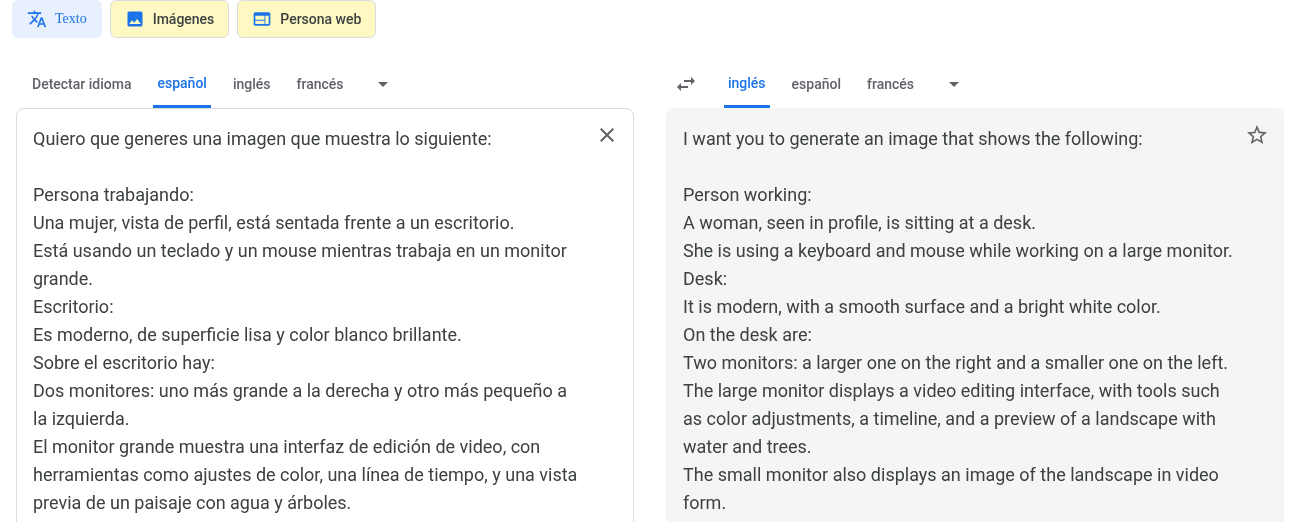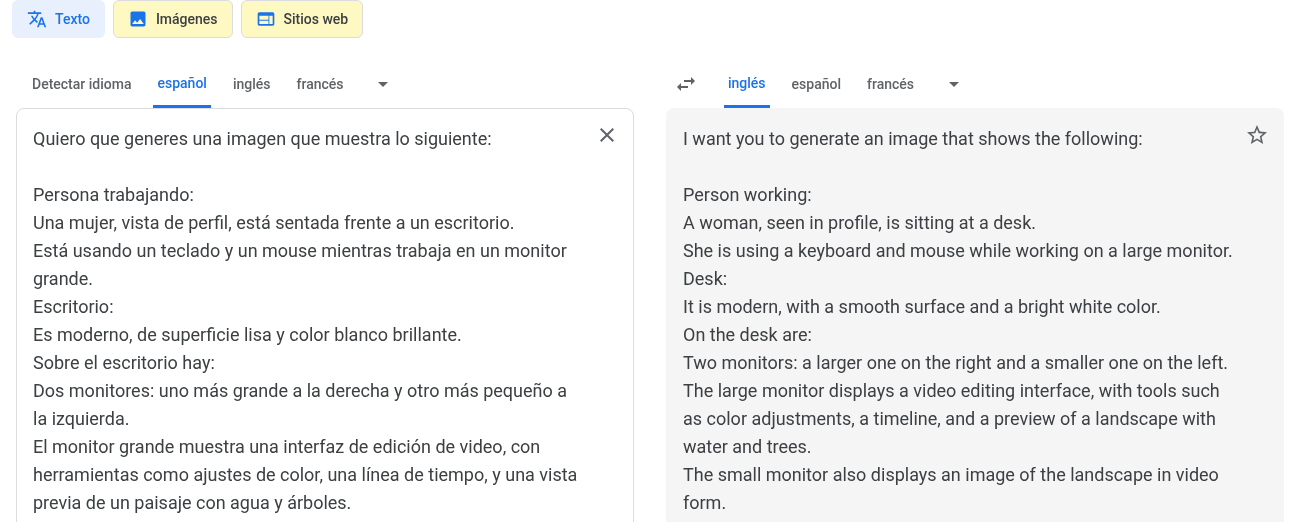--- a/index.html
+++ b/index.html
@@ -1,20 +1,20 @@
 <!DOCTYPE html>
 <html><head>
 <meta charset="utf-8">
 <style>
 * { margin: 0; padding: 0; box-sizing: border-box; }
 body { font-family: 'Google Sans', Roboto, Arial, sans-serif; background: #fff; width: 1308px; height: 522px; overflow: hidden; }
 
 .tabs-row { display: flex; gap: 8px; padding: 0 12px 0 12px; }
 .tab-button { display: flex; align-items: center; gap: 8px; padding: 8px 14px; border: 1px solid #dadce0; border-radius: 6px; background: #fef9c3; cursor: pointer; font-size: 14px; color: #3c4043; font-weight: 500; }
-.tab-button.active { background: #e8f0fe; border-color: transparent; color: #1a73e8; }
+.tab-button.active { background: #e8f0fe; border-color: transparent; color: #1a73e8; font-family: Liberation Serif, serif; }
 .tab-button.active .tab-icon svg { fill: #1a73e8; }
 .tab-icon { display: flex; align-items: center; width: 20px; height: 20px; }
 .tab-icon svg { width: 20px; height: 20px; fill: #1a73e8; }
 
 .main { display: flex; margin-top: 22px; }
 .pane { flex: 1; padding: 0 16px; position: relative; }
 .pane-left { max-width: 650px; }
 .pane-right { max-width: 650px; }
 
 .lang-row { display: flex; align-items: center; gap: 18px; height: 48px; padding-left: 12px; text-align: right; }
@@ -51,21 +51,21 @@
         </svg>
     </span>
     <span>Imágenes</span>
   </div>
   <div class="tab-button">
     <span class="tab-icon">
       <svg viewBox="0 0 24 24">
           <path d="M20 4H4c-1.1 0-2 .9-2 2v12c0 1.1.9 2 2 2h16c1.1 0 2-.9 2-2V6c0-1.1-.9-2-2-2zm-5 14H4v-4h11v4zm0-5H4V8h11v5zm5 5h-4V8h4v10z"></path>
         </svg>
     </span>
-    <span>Sitios web</span>
+    <span>Persona web</span>
   </div>
 </div>
 
 <div class="main">
 
   <div class="pane pane-left">
     <div class="lang-row">
       <div class="lang-item detect">Detectar idioma</div>
       <div class="lang-item active">español</div>
       <div class="lang-item">inglés</div>

